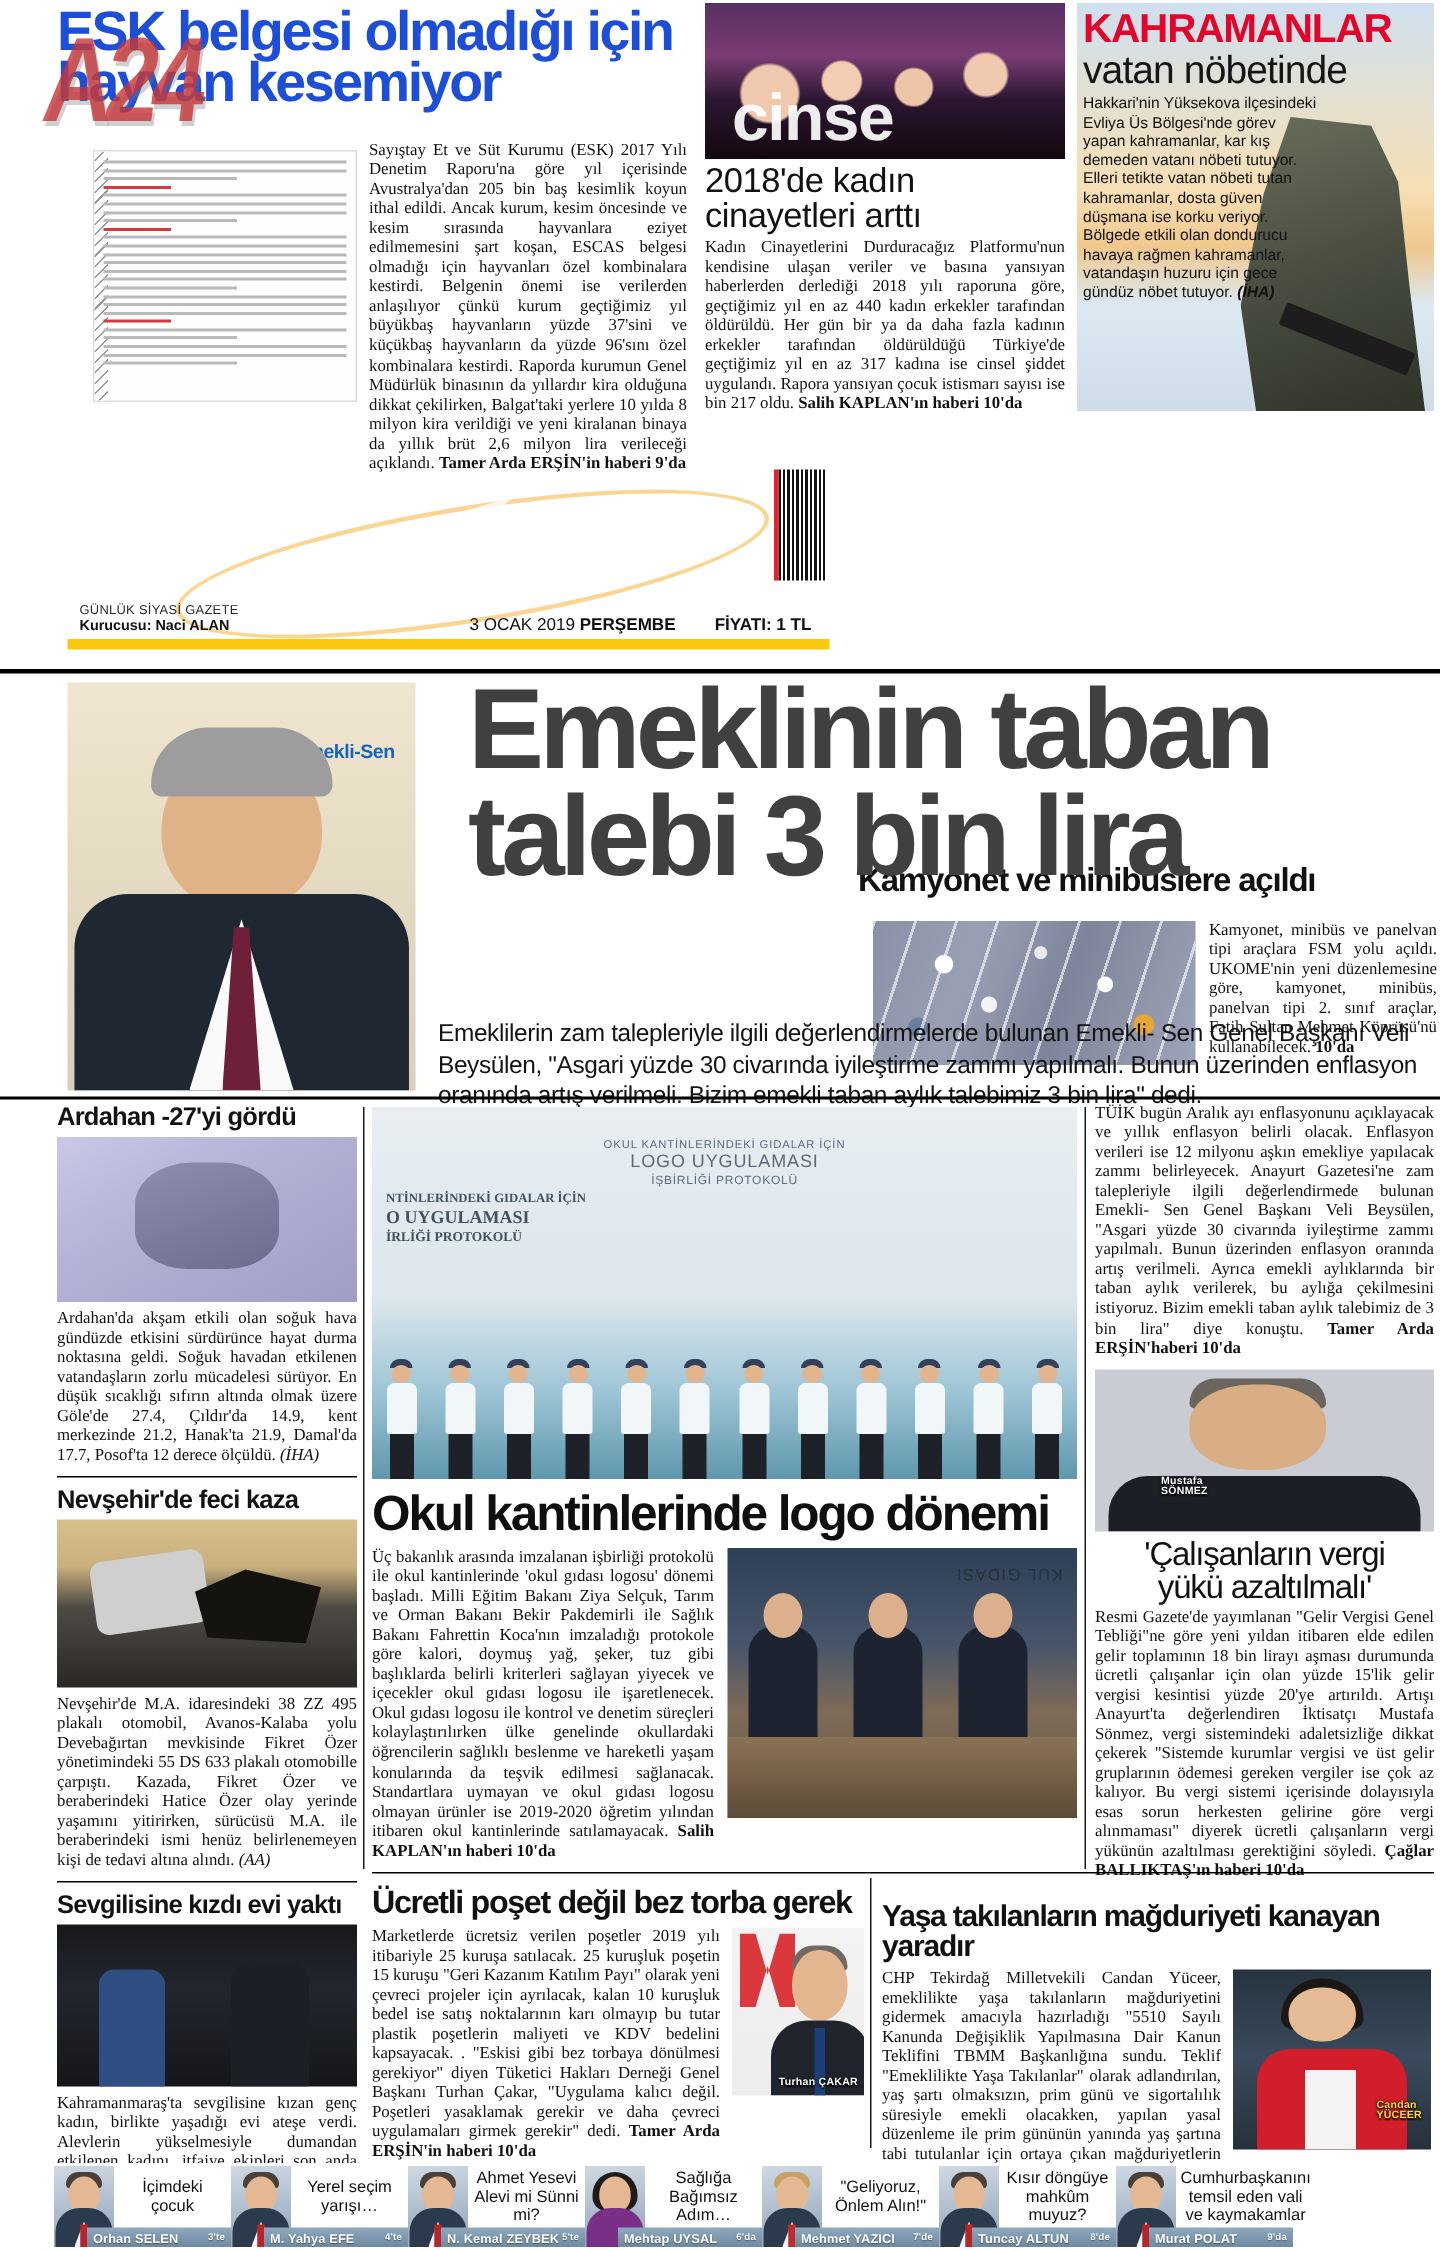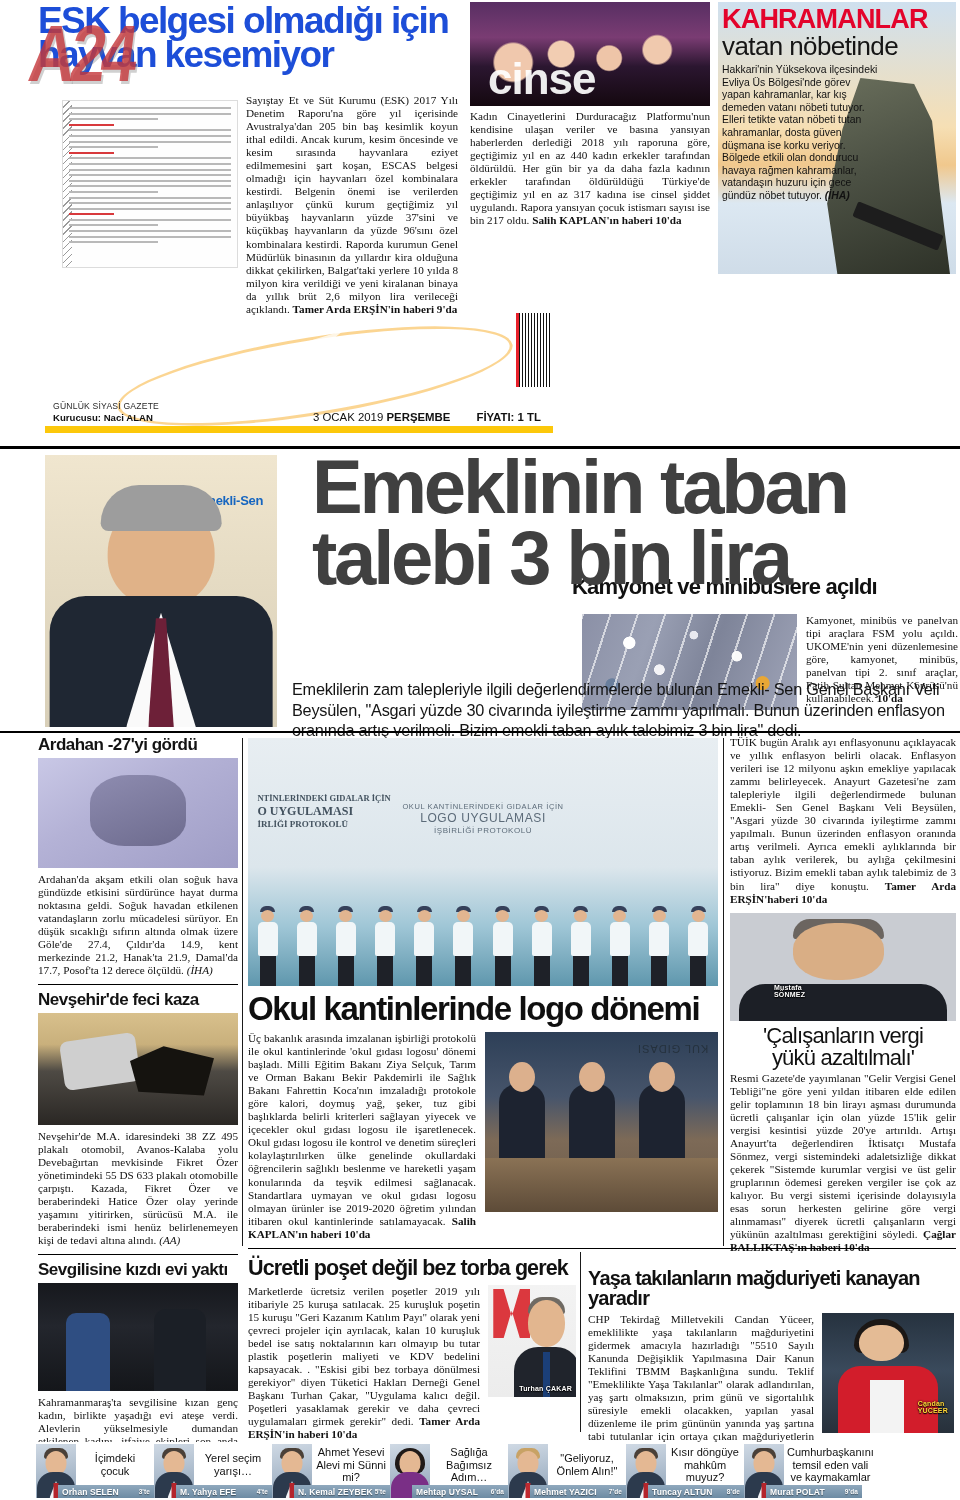--- a/index.html
+++ b/index.html
@@ -417,21 +417,21 @@
     background:#1b1f26; border-radius: 12px 12px 0 0;
   }
   .ph-kids {
     background: linear-gradient(180deg,#e8eef2 0%,#dce6ec 52%,#9fc6d6 76%,#5f97ad 100%);
   }
   .ph-kids .banner {
     position:absolute; left: 50%; top: 8%; transform: translateX(-50%);
     text-align:center; font-family:"Liberation Sans",sans-serif; color:#5c6b79;
     line-height:1.25;
   }
-  .ph-kids .banner .l1 { font-size: 7.5px; letter-spacing:.6px;margin-top:44px; }
+  .ph-kids .banner .l1 { font-size: 7.5px; letter-spacing:.6px; }
   .ph-kids .banner .l2 { font-size: 12px; letter-spacing:.6px; }
   .ph-kids .banner .l3 { font-size: 8px; letter-spacing:.5px; }
   .ph-kids .bannerL {
     position:absolute; left: 2%; top: 22%;
     font-family:Liberation Serif, serif; color:#43525f; line-height:1.3;
   }
   .ph-kids .bannerL .a { font-size: 8.5px; font-weight:bold; }
   .ph-kids .bannerL .b { font-size: 12px; font-weight:bold; }
   .ph-kids .bannerL .c { font-size: 9px; font-weight:bold; }
   .ph-kids .row {
@@ -530,20 +530,24 @@
         </div>
       </div>
 
       <div id="esk-text" class="body-text">
         <span>Sayıştay Et ve Süt Kurumu (ESK) 2017 Yılı Denetim Raporu'na göre yıl içerisinde Avustralya'dan 205 bin baş kesimlik koyun ithal edildi. Ancak kurum, kesim öncesinde ve kesim sırasında hayvanlara eziyet edilmemesini şart koşan, ESCAS belgesi olmadığı için hayvanları özel kombinalara kestirdi. Belgenin önemi ise verilerden anlaşılıyor çünkü kurum geçtiğimiz yıl büyükbaş hayvanların yüzde 37'sini ve küçükbaş hayvanların da yüzde 96'sını özel kombinalara kestirdi. Raporda kurumun Genel Müdürlük binasının da yıllardır kira olduğuna dikkat çekilirken, Balgat'taki yerlere 10 yılda 8 milyon kira verildiği ve yeni kiralanan binaya da yıllık brüt 2,6 milyon lira verileceği açıklandı. </span><b>Tamer Arda ERŞİN'in haberi 9'da</b>
       </div>
     </div>
 
     <div id="cinsel-block">
       <div id="cinsel-photo" class="photo ph-crowd"></div>
+      <div id="cinsel-head">
+        <div>2018'de kadın</div>
+        <div>cinayetleri arttı</div>
+      </div>
       <div id="cinsel-text" class="body-text">
         <span>Kadın Cinayetlerini Durduracağız Platformu'nun kendisine ulaşan veriler ve basına yansıyan haberlerden derlediği 2018 yılı raporuna göre, geçtiğimiz yıl en az 440 kadın erkekler tarafından öldürüldü. Her gün bir ya da daha fazla kadının erkekler tarafından öldürüldüğü Türkiye'de geçtiğimiz yıl en az 317 kadına ise cinsel şiddet uygulandı. Rapora yansıyan çocuk istismarı sayısı ise bin 217 oldu.</span>
         <b>Salih KAPLAN'ın haberi 10'da</b>
       </div>
     </div>
 
     <div id="kahraman-block">
       <div id="kahraman-photo" class="photo ph-soldier"></div>
       <div id="kahraman-inner">
         <div id="kahraman-t1">KAHRAMANLAR</div>

